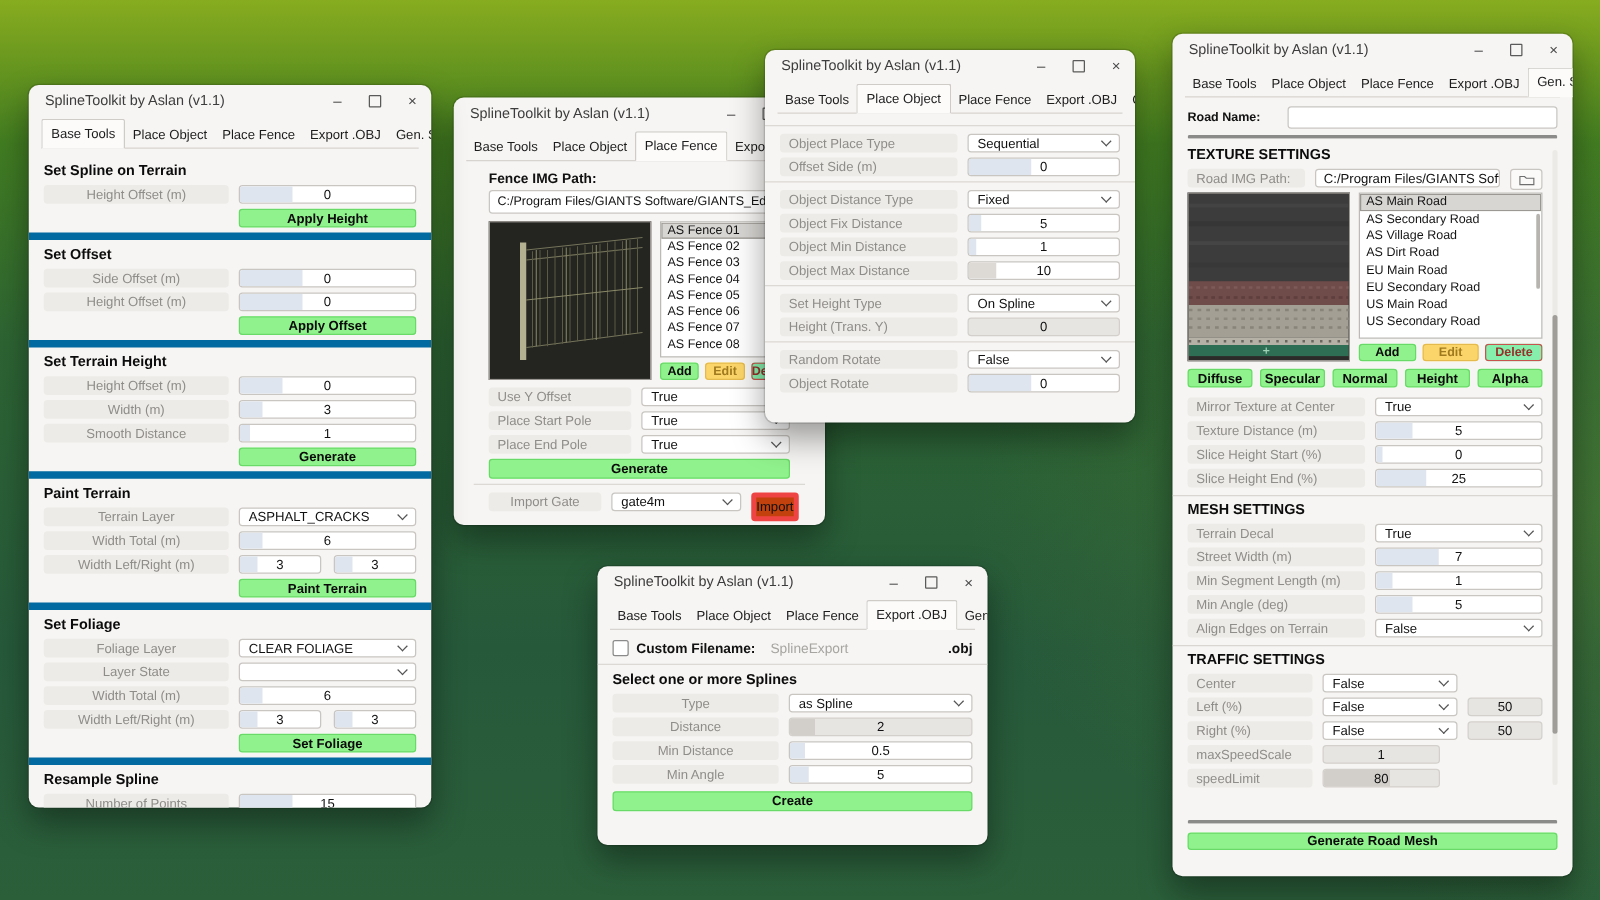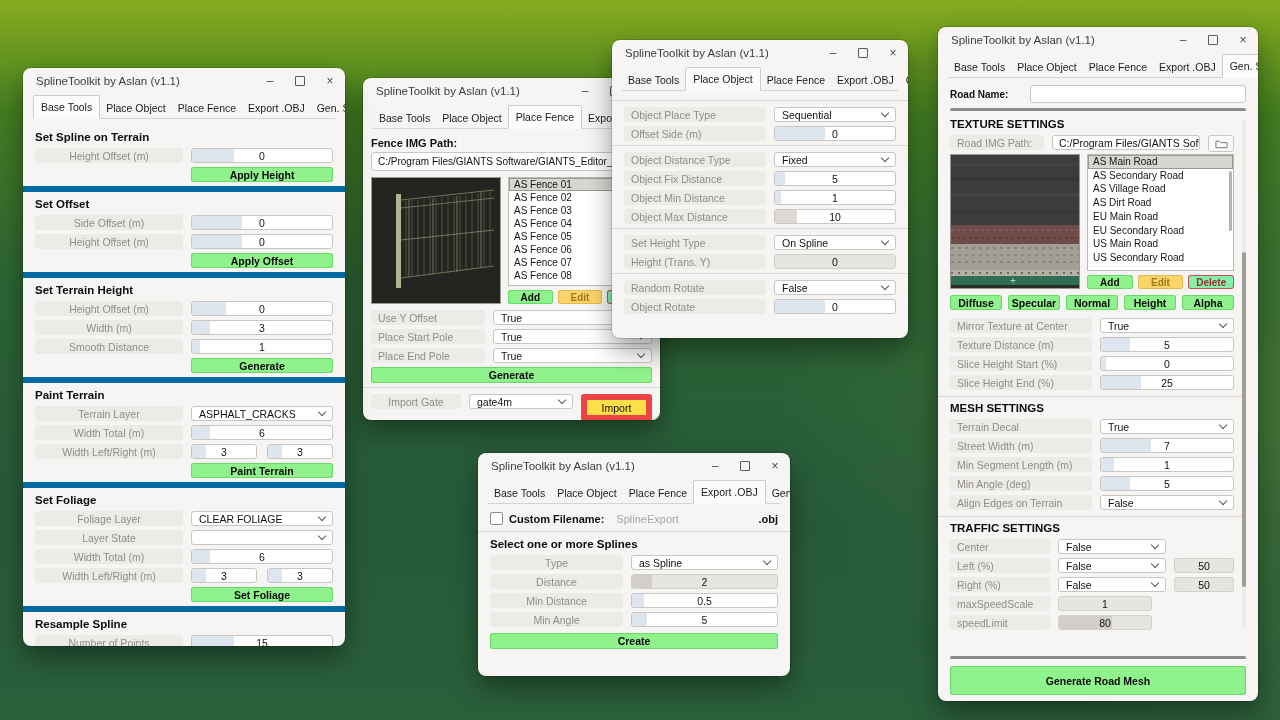--- a/index.html
+++ b/index.html
@@ -33,21 +33,21 @@
   .val.gray{background:#e7e5e2;border-color:#d3d0cc}
   .val.gray .fill{background:#d2cfcb}
   .val.inputleft{justify-content:flex-start;padding:0 6px}
   .dd{background:#fff;border:1px solid #c9c6c2;border-radius:3px;font-size:10.5px;display:flex;align-items:center;justify-content:space-between;padding:0 7px;overflow:hidden}
   .chev{width:5px;height:5px;border-right:1.2px solid #555;border-bottom:1.2px solid #555;transform:rotate(45deg);margin-top:-3px;flex:0 0 auto}
   .btn{border-radius:3px;font-size:10.5px;font-weight:bold;display:flex;align-items:center;justify-content:center;height:15px}
   .btn.green{background:#90f28c;box-shadow:inset 0 0 0 1px #69d968;color:#0a0a0a}
   .btn.yellow{background:#ffdf8d;box-shadow:inset 0 0 0 1px #e5c05d;color:#0a0a0a}
   .btn.edit{background:#fbd569;box-shadow:inset 0 0 0 1px #e4ba4e;color:#a07a1e}
   .btn.red{background:#86efac;box-shadow:inset 0 0 0 1px #c7544e;color:#96302b}
-  .btn.white{background:#fde047;border:6px solid #ef4444;font-weight:normal}
+  .btn.white{background:#c2410c;border:4px solid #ef4444;font-weight:normal}
   .btn.full{margin:2px 0 4px}
   .grow{flex:1}
   .spc1{flex:0 0 148px}
   .hr{border-top:1px solid #dcd8d4;margin:3px -12px 6px}
   .hr.dark{border-top:3px solid #8b8b89;border-radius:2px;margin:4px 0 7px}
   .dual{display:flex;gap:10px}
   .dual .val{flex:1}
   .w1 .lbl{flex:0 0 148px}
   .w2 .lbl{flex:0 0 100px}
   .w3 .lbl{flex:0 0 128px}
@@ -266,21 +266,21 @@
       </span>
     <span class="cap">×</span>
   </div>
   <div class="tabs">
     <span class="tab">Base Tools</span>
     <span class="tab">Place Object</span>
     <span class="tab active">Place Fence</span>
     <span class="tab">Export .OBJ</span>
     <span class="tab">Gen. Street</span>
   </div>
-  <div class="content" style="padding:6px 8px 8px">
+  <div class="content" style="padding:6px 28px 8px">
     <div class="boldlbl" style="height:15px">Fence IMG Path:</div>
     <div class="val inputleft pathbox">
         <span class="tx" style="white-space:nowrap">C:/Program Files/GIANTS Software/GIANTS_Editor_10.0.11/scripts</span>
       </div>
     <div class="fencegrid">
       <svg class="previmg" width="128" height="125" viewBox="0 0 128 125">
         <rect width="128" height="125" fill="#242421"></rect>
         <rect x="24" y="16" width="5" height="94" fill="#b2b091"></rect>
         <g stroke="#74745a" stroke-width="1" fill="none">
           <path d="M29 22 L122 12"></path>
@@ -705,15 +705,15 @@
       <div class="row t">
           <div class="lbl left">speedLimit</div>
         <div class="val gray tv">
             <i class="fill" style="width:58%"></i>
             <span class="tx">80</span>
           </div>
         <div class="grow"></div>
         </div>
     </div>
     <div class="hr dark" style="margin-top:26px"></div>
-    <div class="btn green full" style="height:29px">Generate Road Mesh</div>
+    <div class="btn green full" style="height:14px">Generate Road Mesh</div>
   </div>
 </div>
 
 </body></html>

